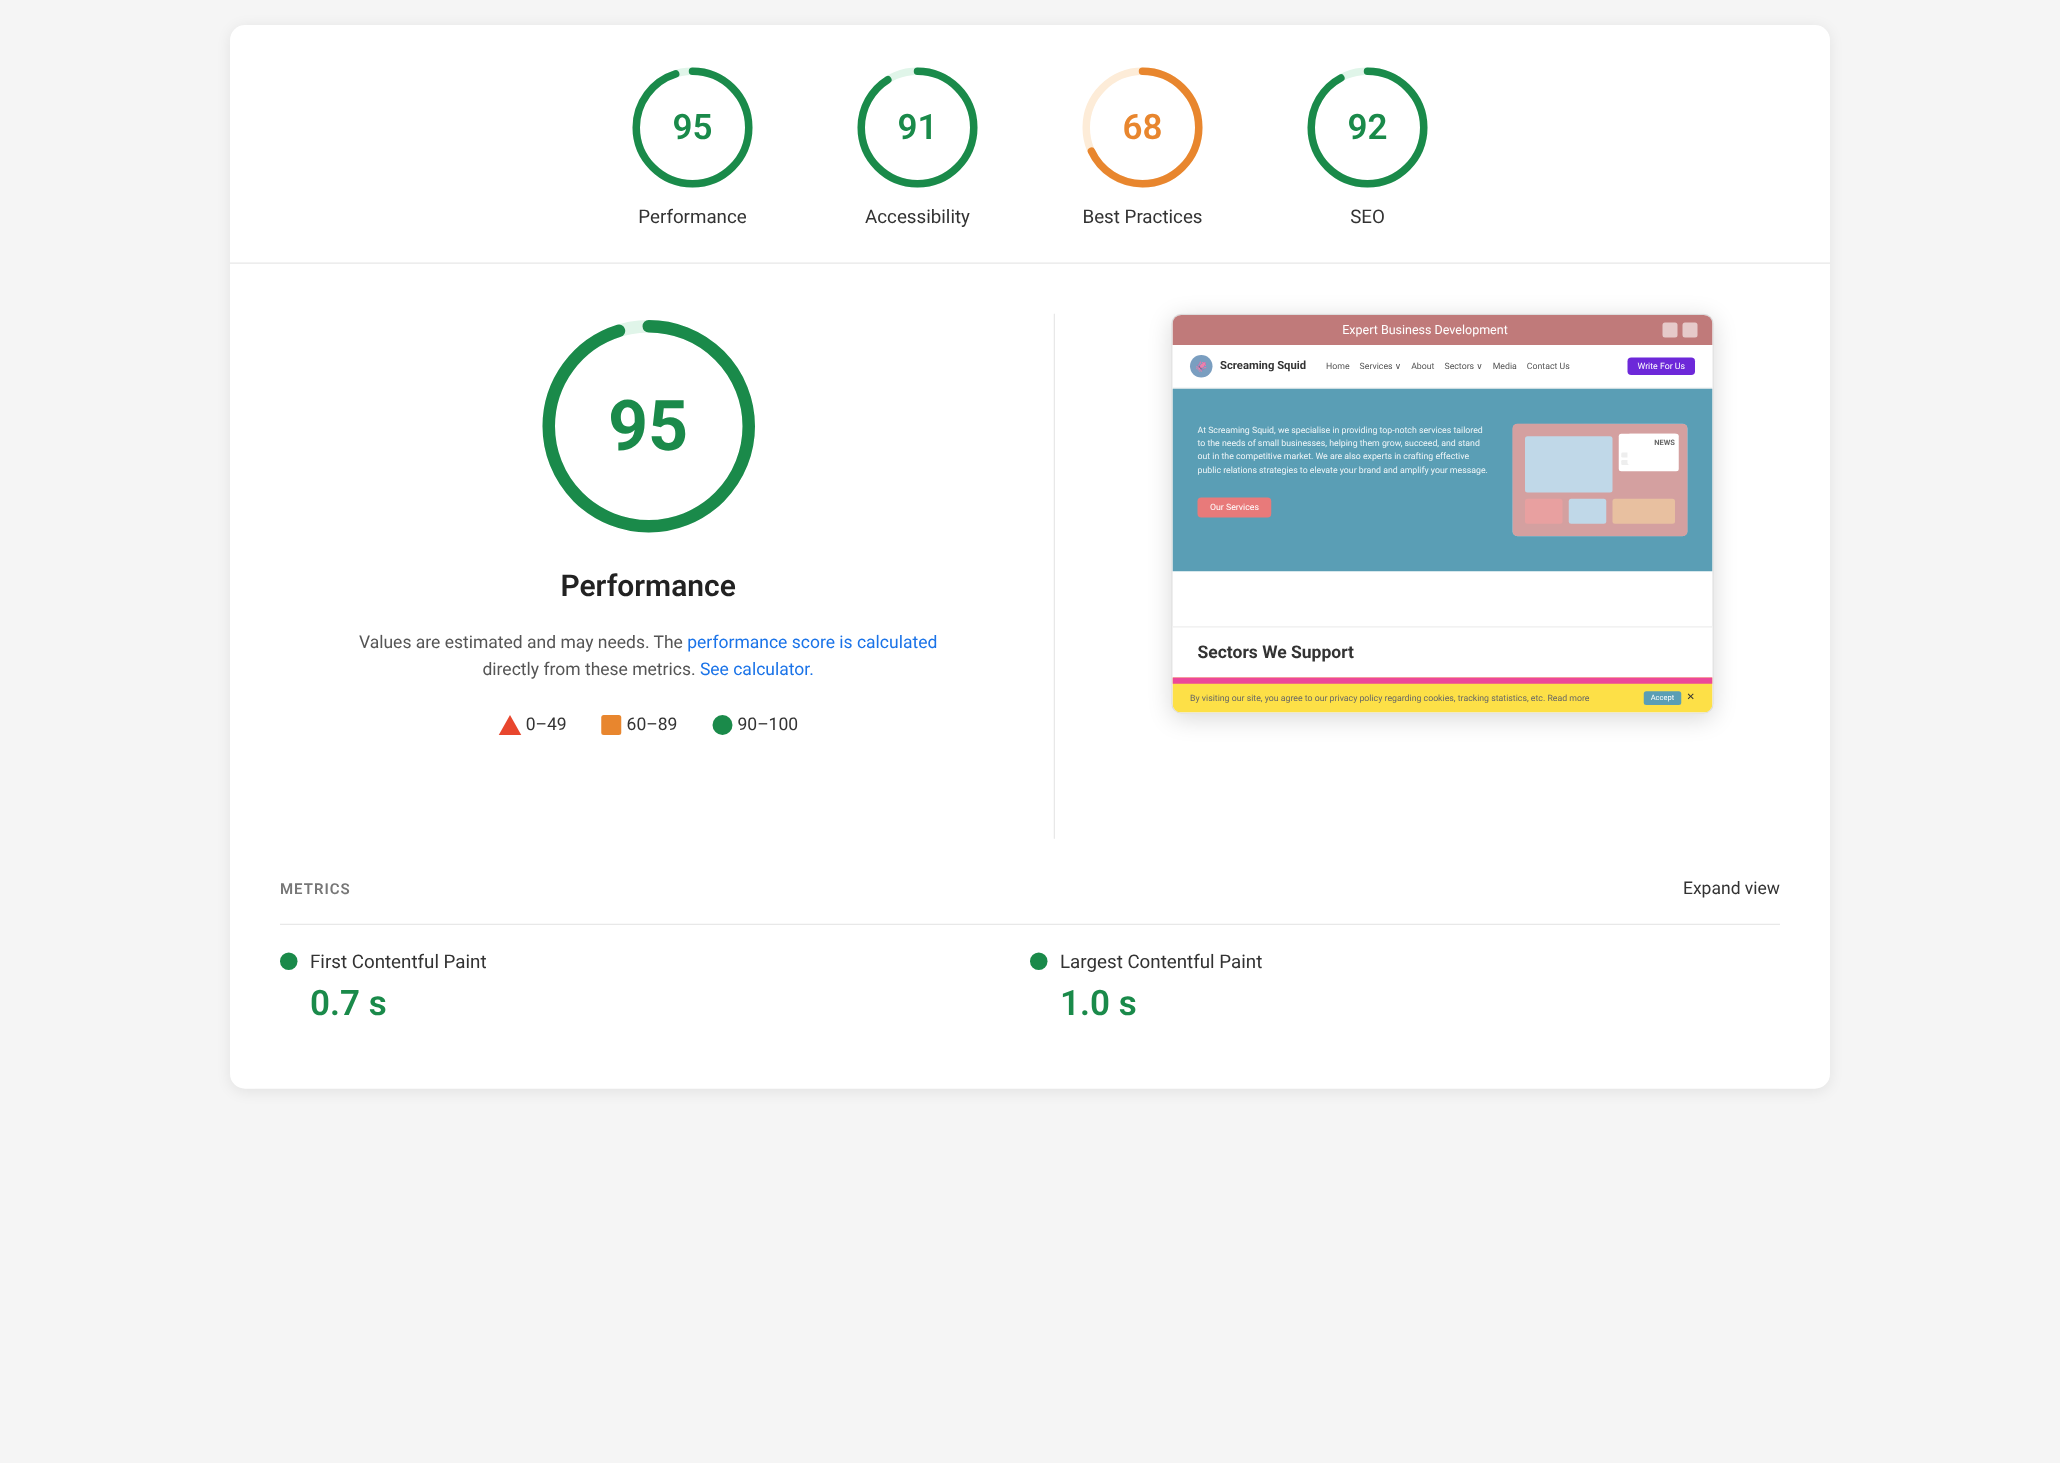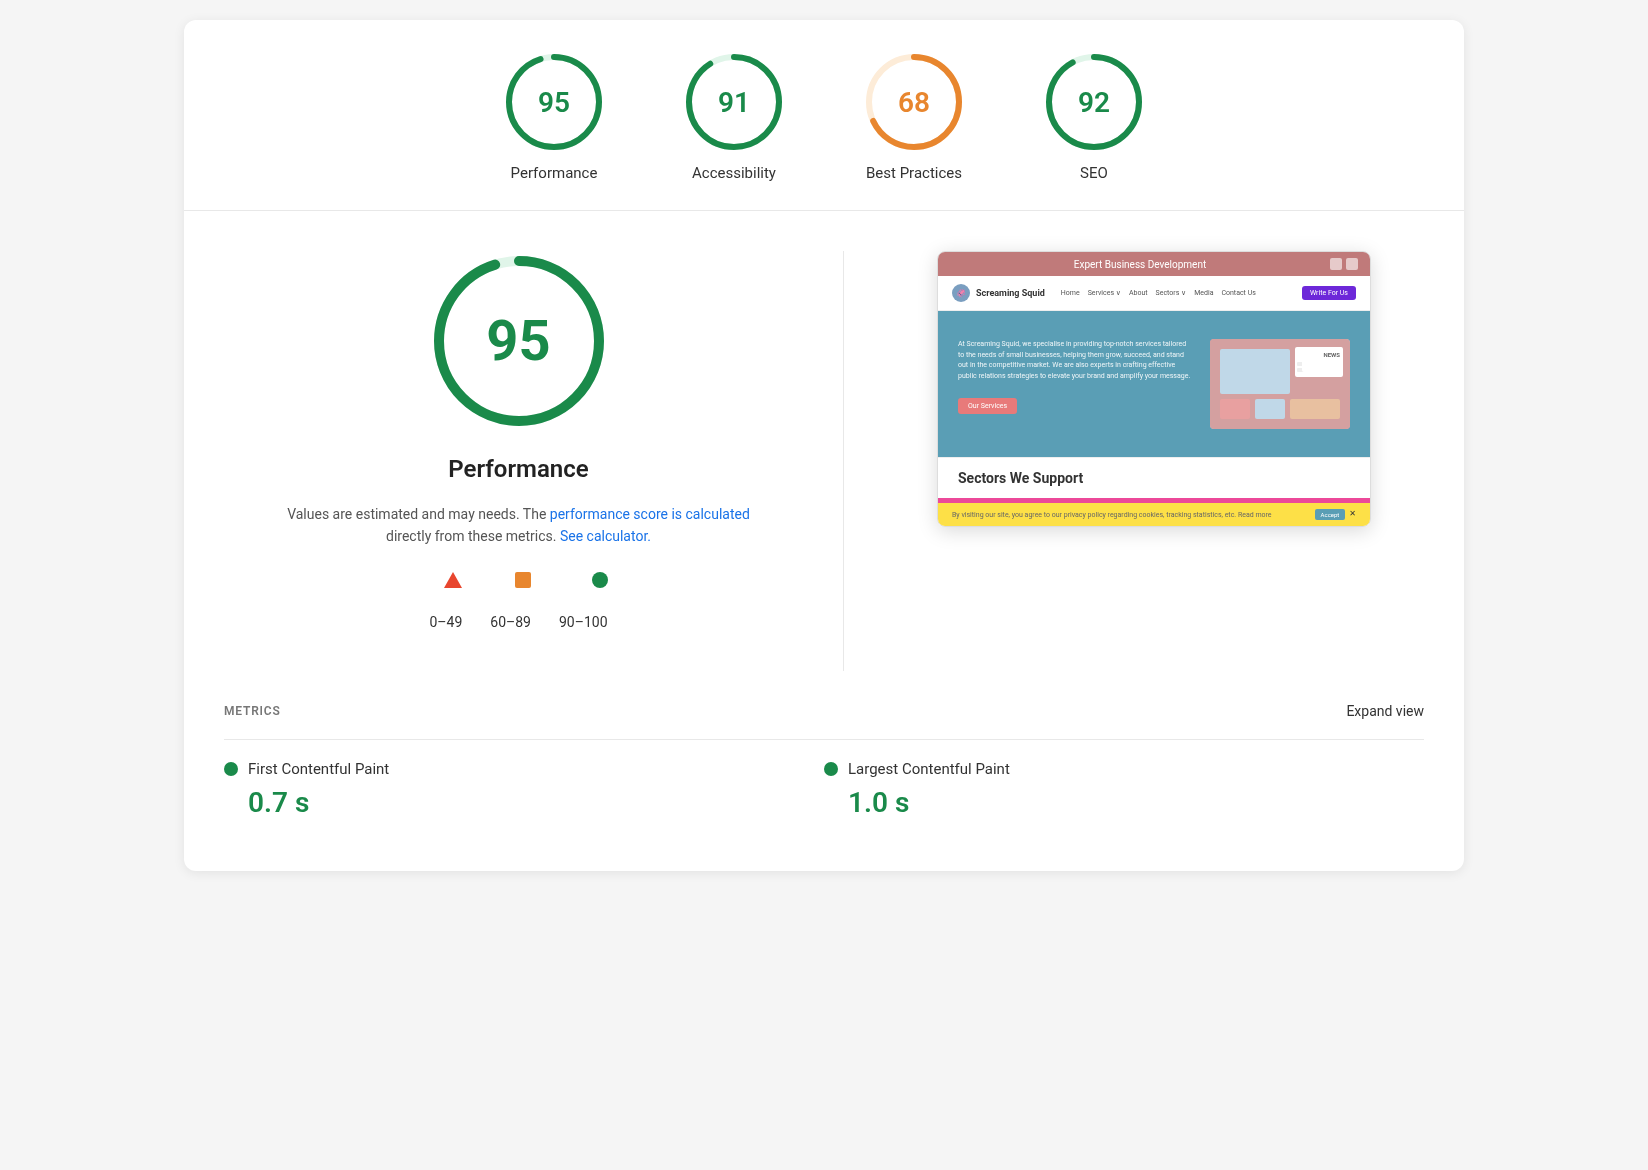--- a/index.html
+++ b/index.html
@@ -112,23 +112,22 @@
     }
     .legend {
       display: flex;
       gap: 28px;
       align-items: center;
       font-size: 14px;
       color: #333;
     }
     .legend-item {
       display: flex;
-      align-items: flex-end;
-      gap: 26px;
-      flex-direction: column;
+      align-items: center;
+      gap: 4px;
     }
     .legend-triangle {
       width: 0;
       height: 0;
       border-left: 9px solid transparent;
       border-right: 9px solid transparent;
       border-bottom: 16px solid #e8462e;
     }
     .legend-square-orange {
       width: 16px;
@@ -281,20 +280,21 @@
       font-weight: 700;
       color: #666;
     }
     .preview-sectors {
       background: #fff;
       padding: 12px 20px;
       font-size: 14px;
       font-weight: 700;
       color: #333;
       border-top: 1px solid #eee;
+      margin-top: 44px;
     }
     .preview-cookie {
       background: #fde047;
       padding: 6px 14px;
       font-size: 7px;
       color: #666;
       display: flex;
       align-items: center;
       gap: 8px;
       border-top: 5px solid #ec4899;

